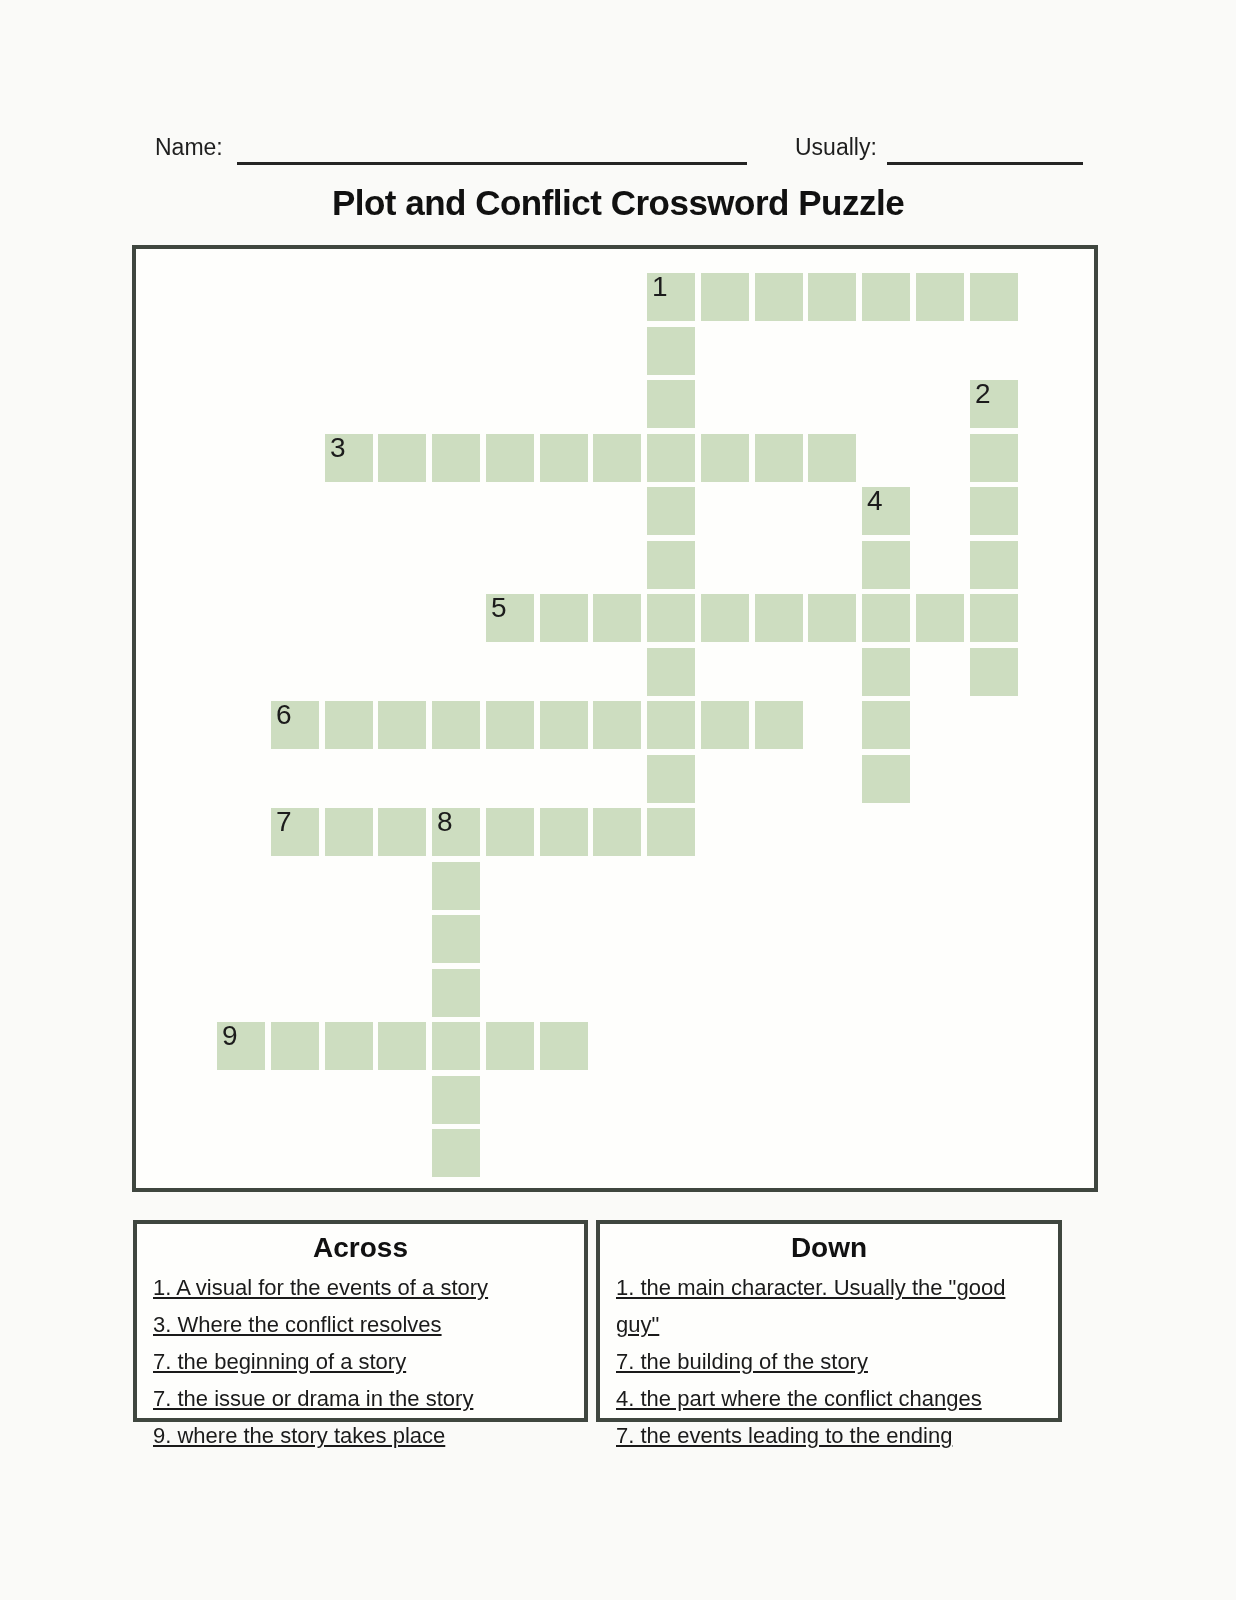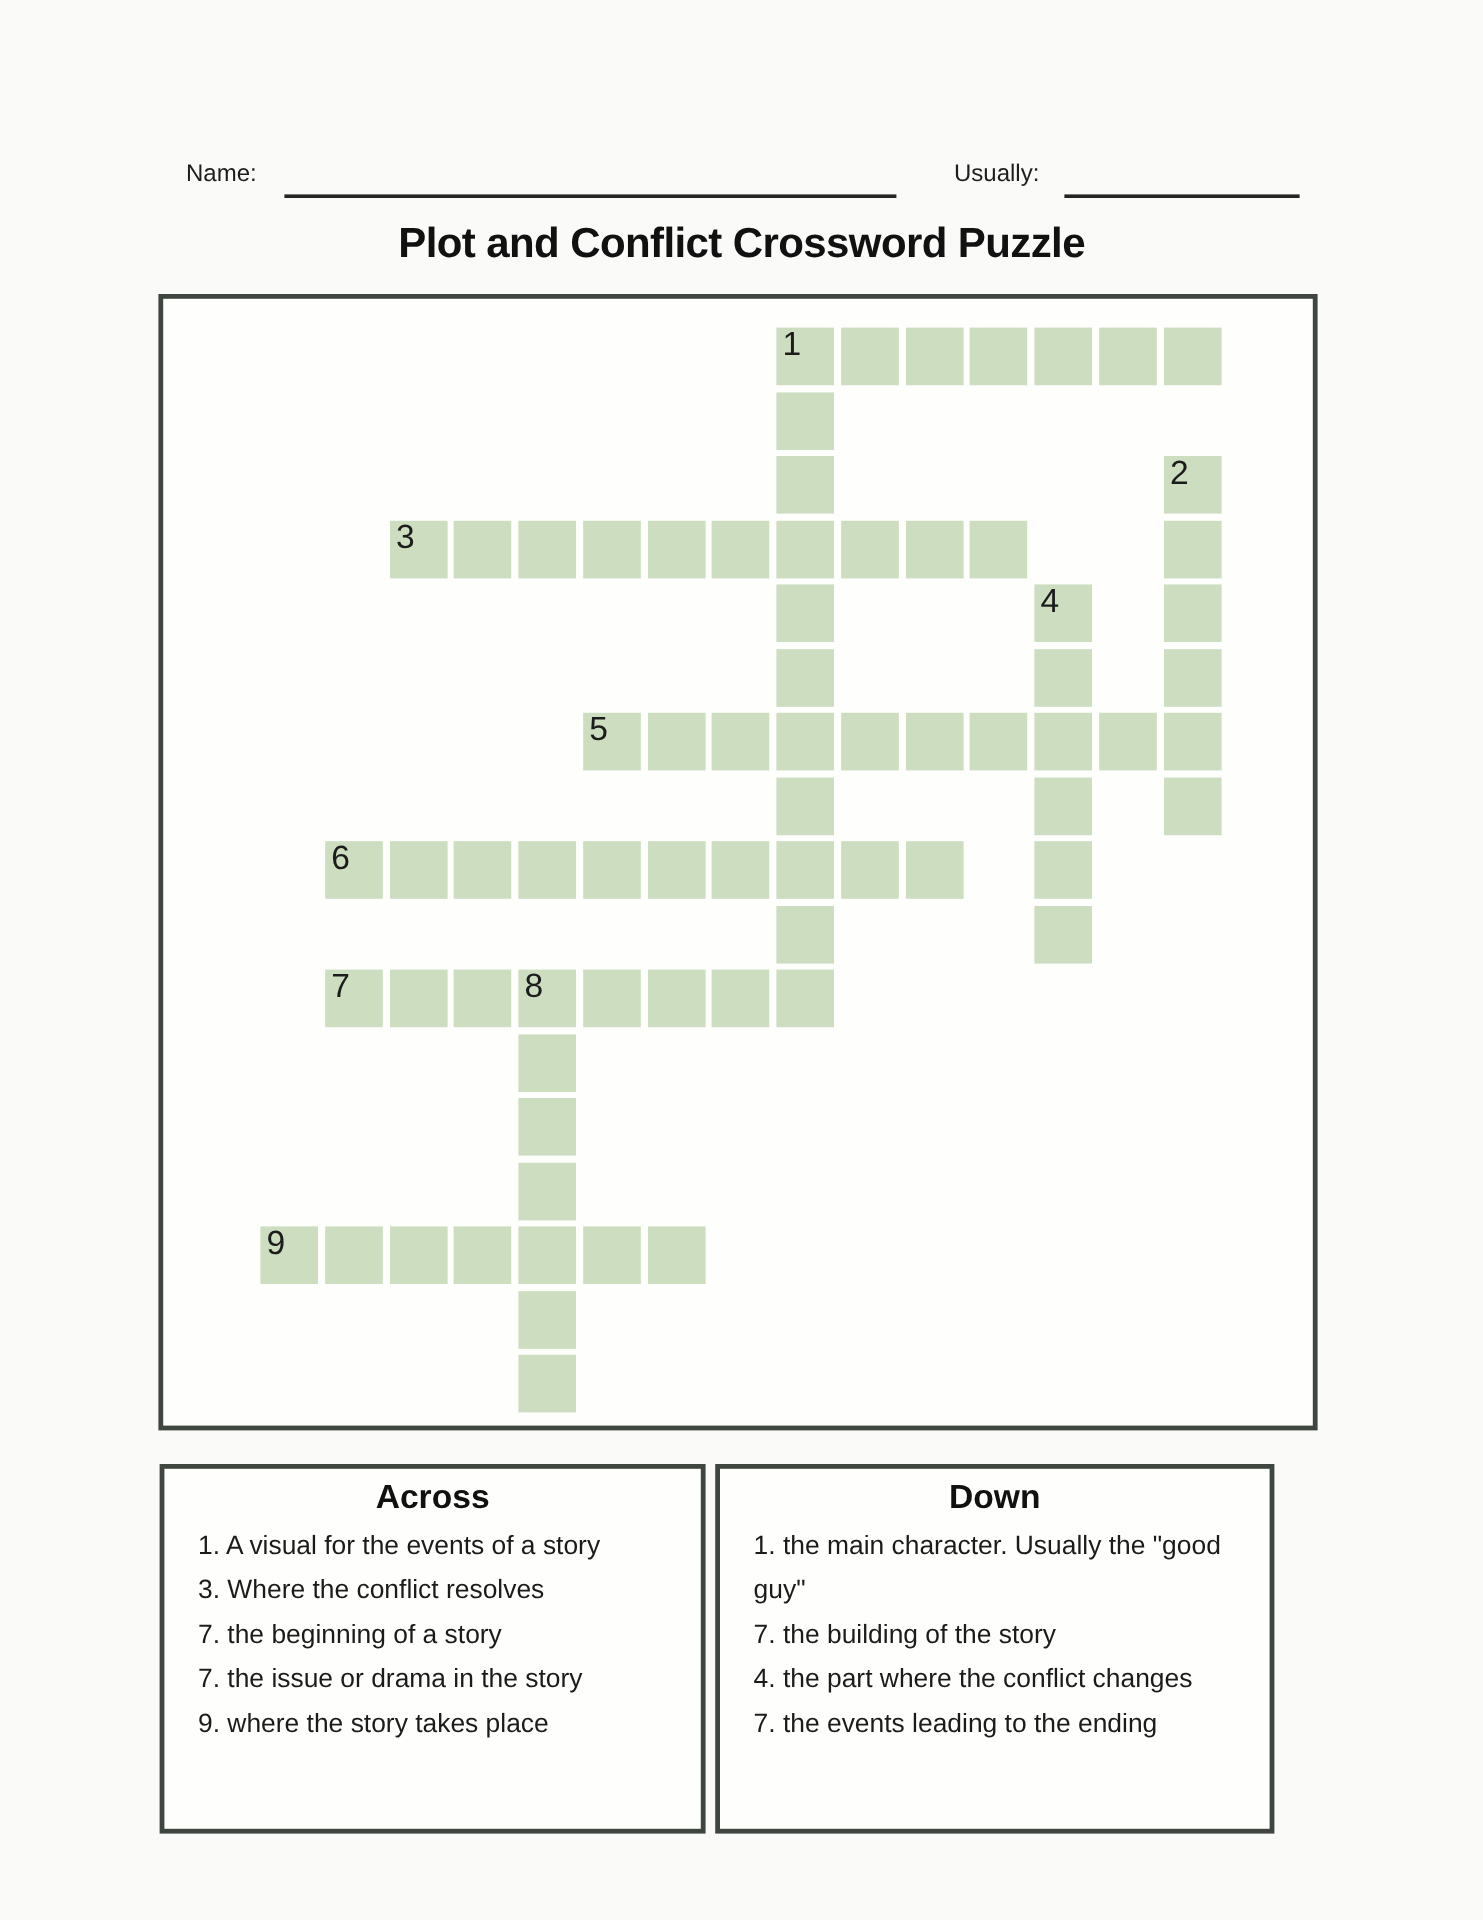--- a/index.html
+++ b/index.html
@@ -4,43 +4,43 @@
 <style>
   html,body{margin:0;padding:0;}
   .page{
     position:relative;
     width:1236px;height:1600px;
     background:#fafaf8;
     font-family:"Liberation Sans", sans-serif;
     color:#1a1a1a;
     overflow:hidden;
   }
-  .hdr-label{position:absolute;font-size:20px;font-weight:400;color:#1e1e1e;}
+  .hdr-label{position:absolute;font-size:23px;font-weight:400;color:#1e1e1e;}
   .fill-line{position:absolute;height:3px;background:#242424;}
   .page-title{
     position:absolute;left:0;top:183px;width:100%;
     text-align:center;font-size:35px;font-weight:700;letter-spacing:-0.5px;color:#111;
   }
   .grid-box{
     position:absolute;left:132px;top:245px;width:966px;height:947px;
     box-sizing:border-box;border:4px solid #3f463f;background:#fefefc;
   }
   .cell{position:absolute;width:48px;height:48px;}
   .cell-num{
     position:absolute;left:5px;top:-2px;
     font-size:28px;line-height:32px;color:#1c1c1c;
   }
   .clue-box{
-    position:absolute;top:1220px;height:308px;
+    position:absolute;top:1220px;height:202px;
     box-sizing:border-box;border:4px solid #3f463f;background:#fefefc;
   }
   .clue-box.across{left:133px;width:455px;}
   .clue-box.down{left:596px;width:466px;}
   .clue-title{margin:8px 0 0 0;text-align:center;font-size:28px;font-weight:700;color:#111;}
-  .clue-list{margin:5px 0 0 12px;padding:0 8px 0 16px;list-style:none;}
+  .clue-list{margin:5px 0 0 0;padding:0 8px 0 16px;list-style:none;text-decoration:underline;}
   .clue-list li{font-size:22px;line-height:37px;color:#1b1b1b;}
 </style>
 </head>
 <body>
 
 <div class="page">
 
   <span class="hdr-label" style="left:155px;top:134px;">Name:</span>
   <div class="fill-line" style="left:237px;top:162px;width:510px;"></div>
 

